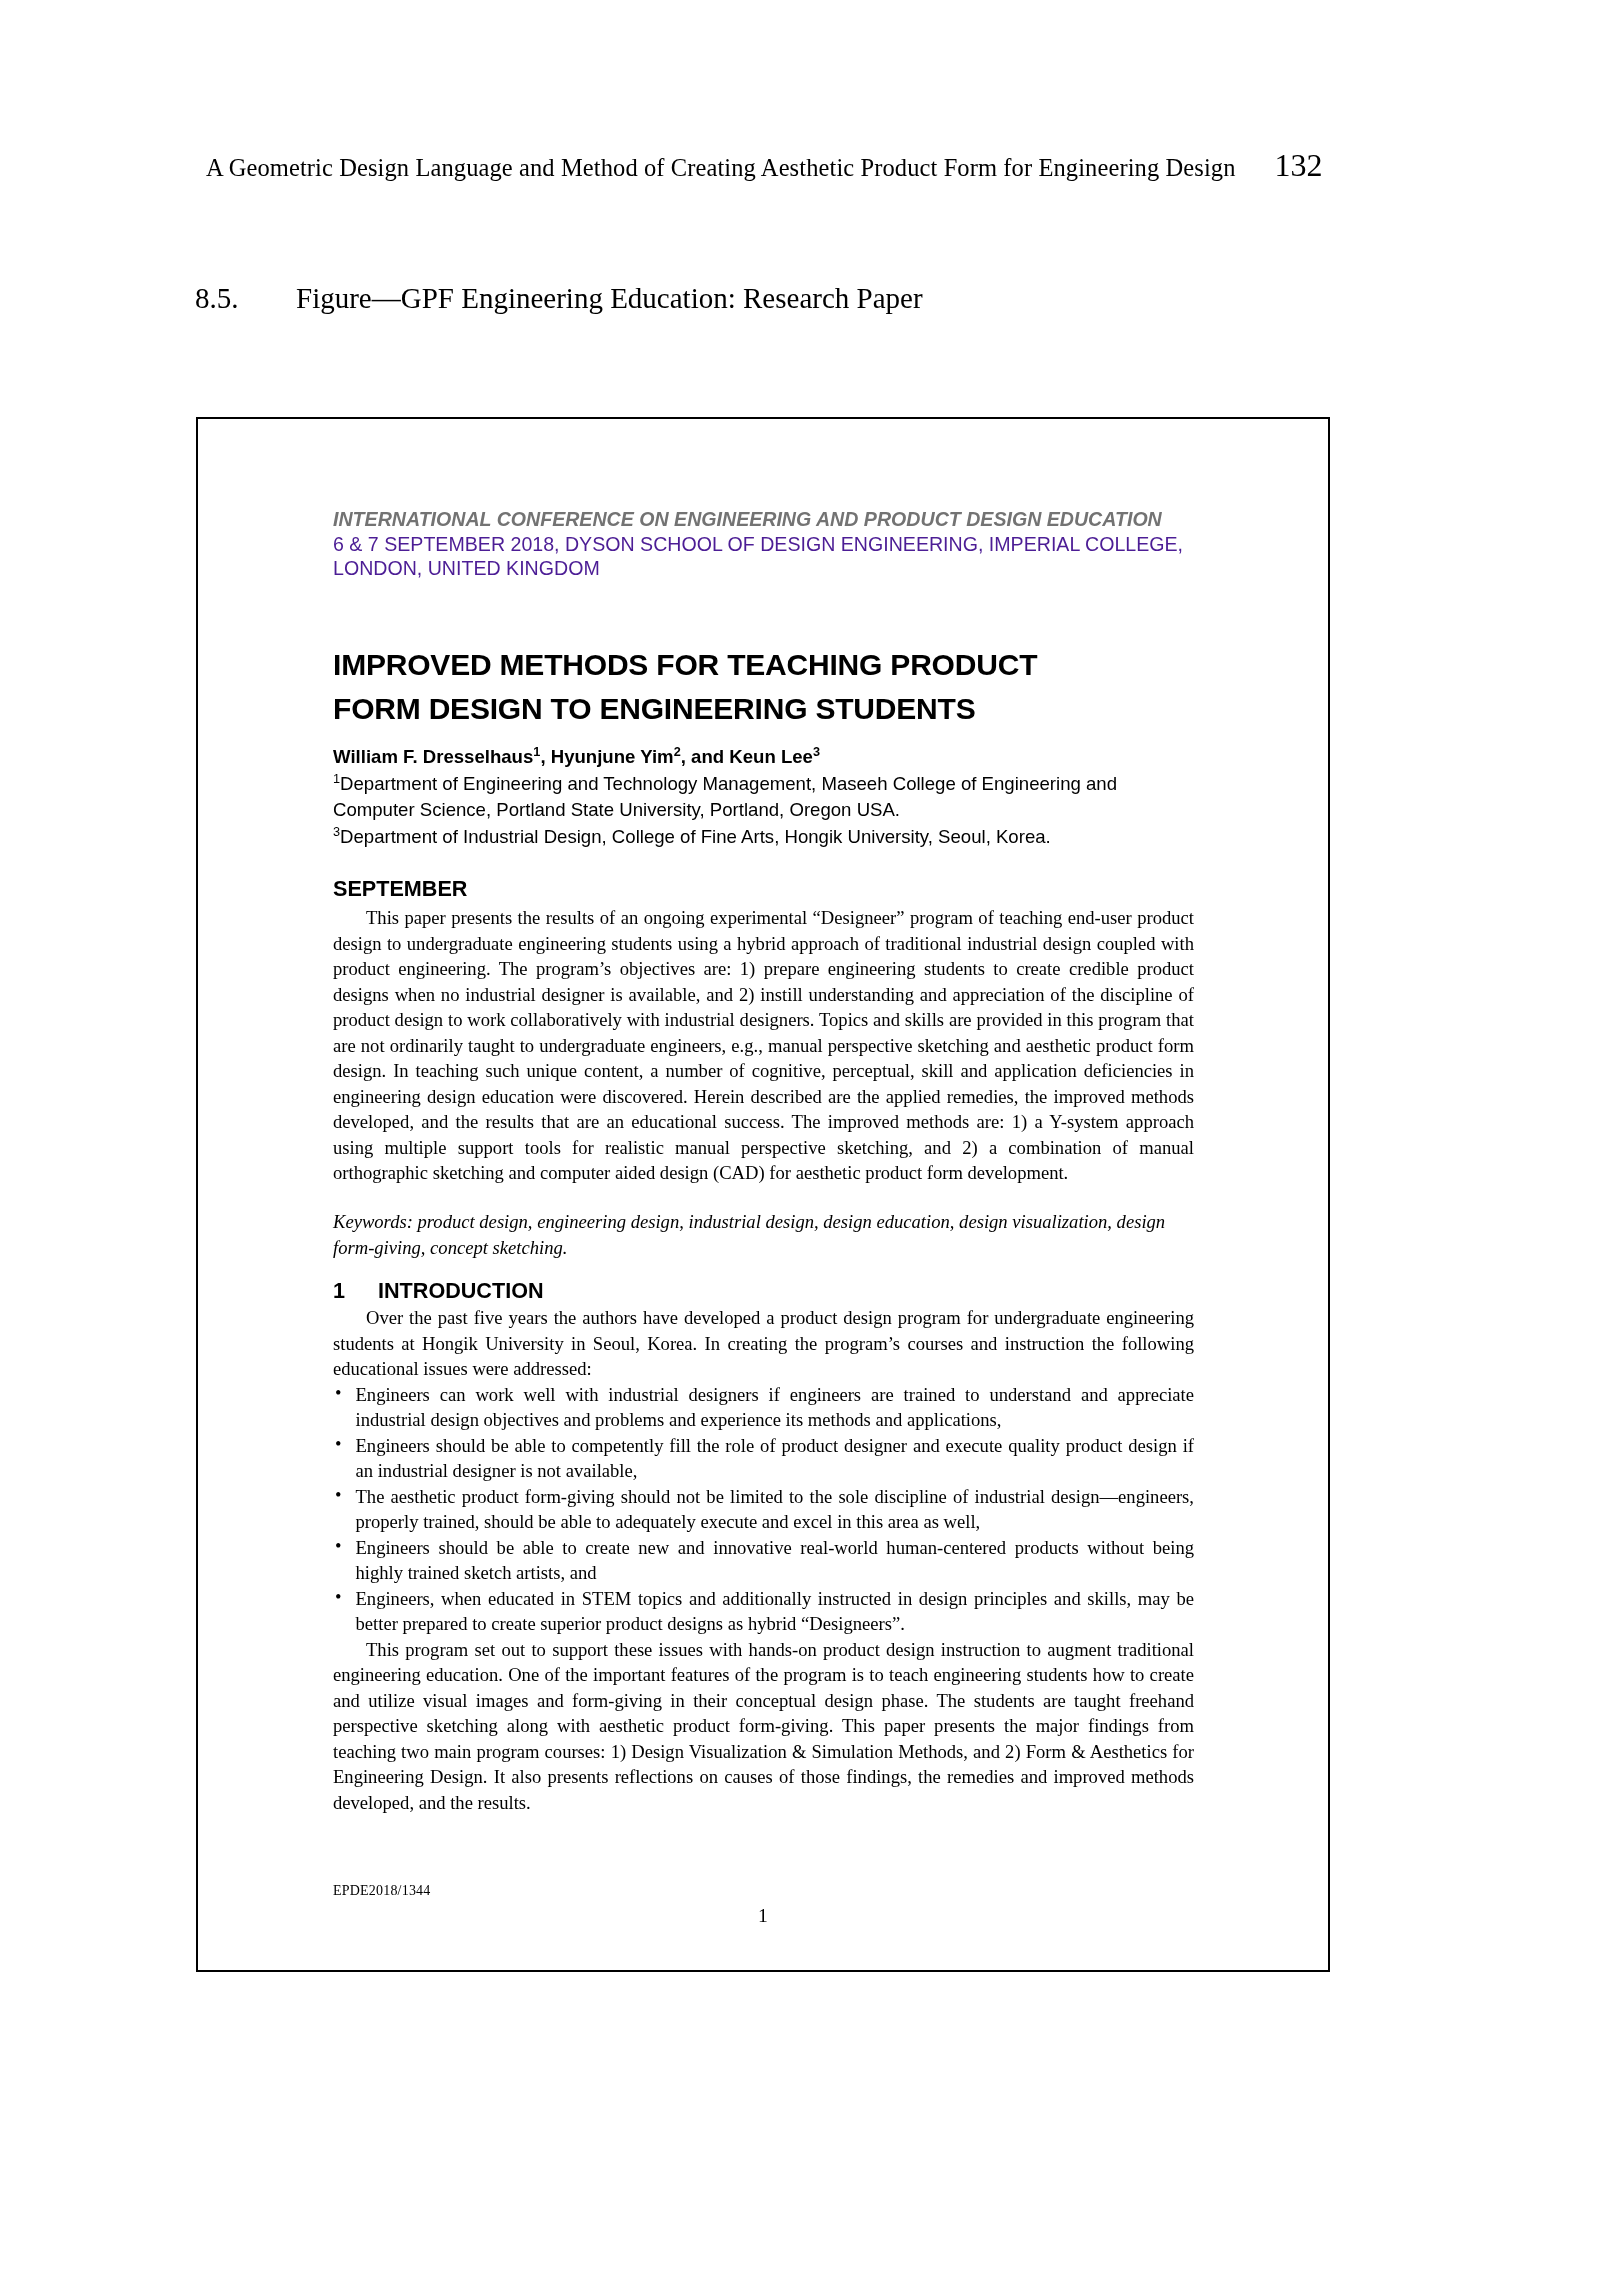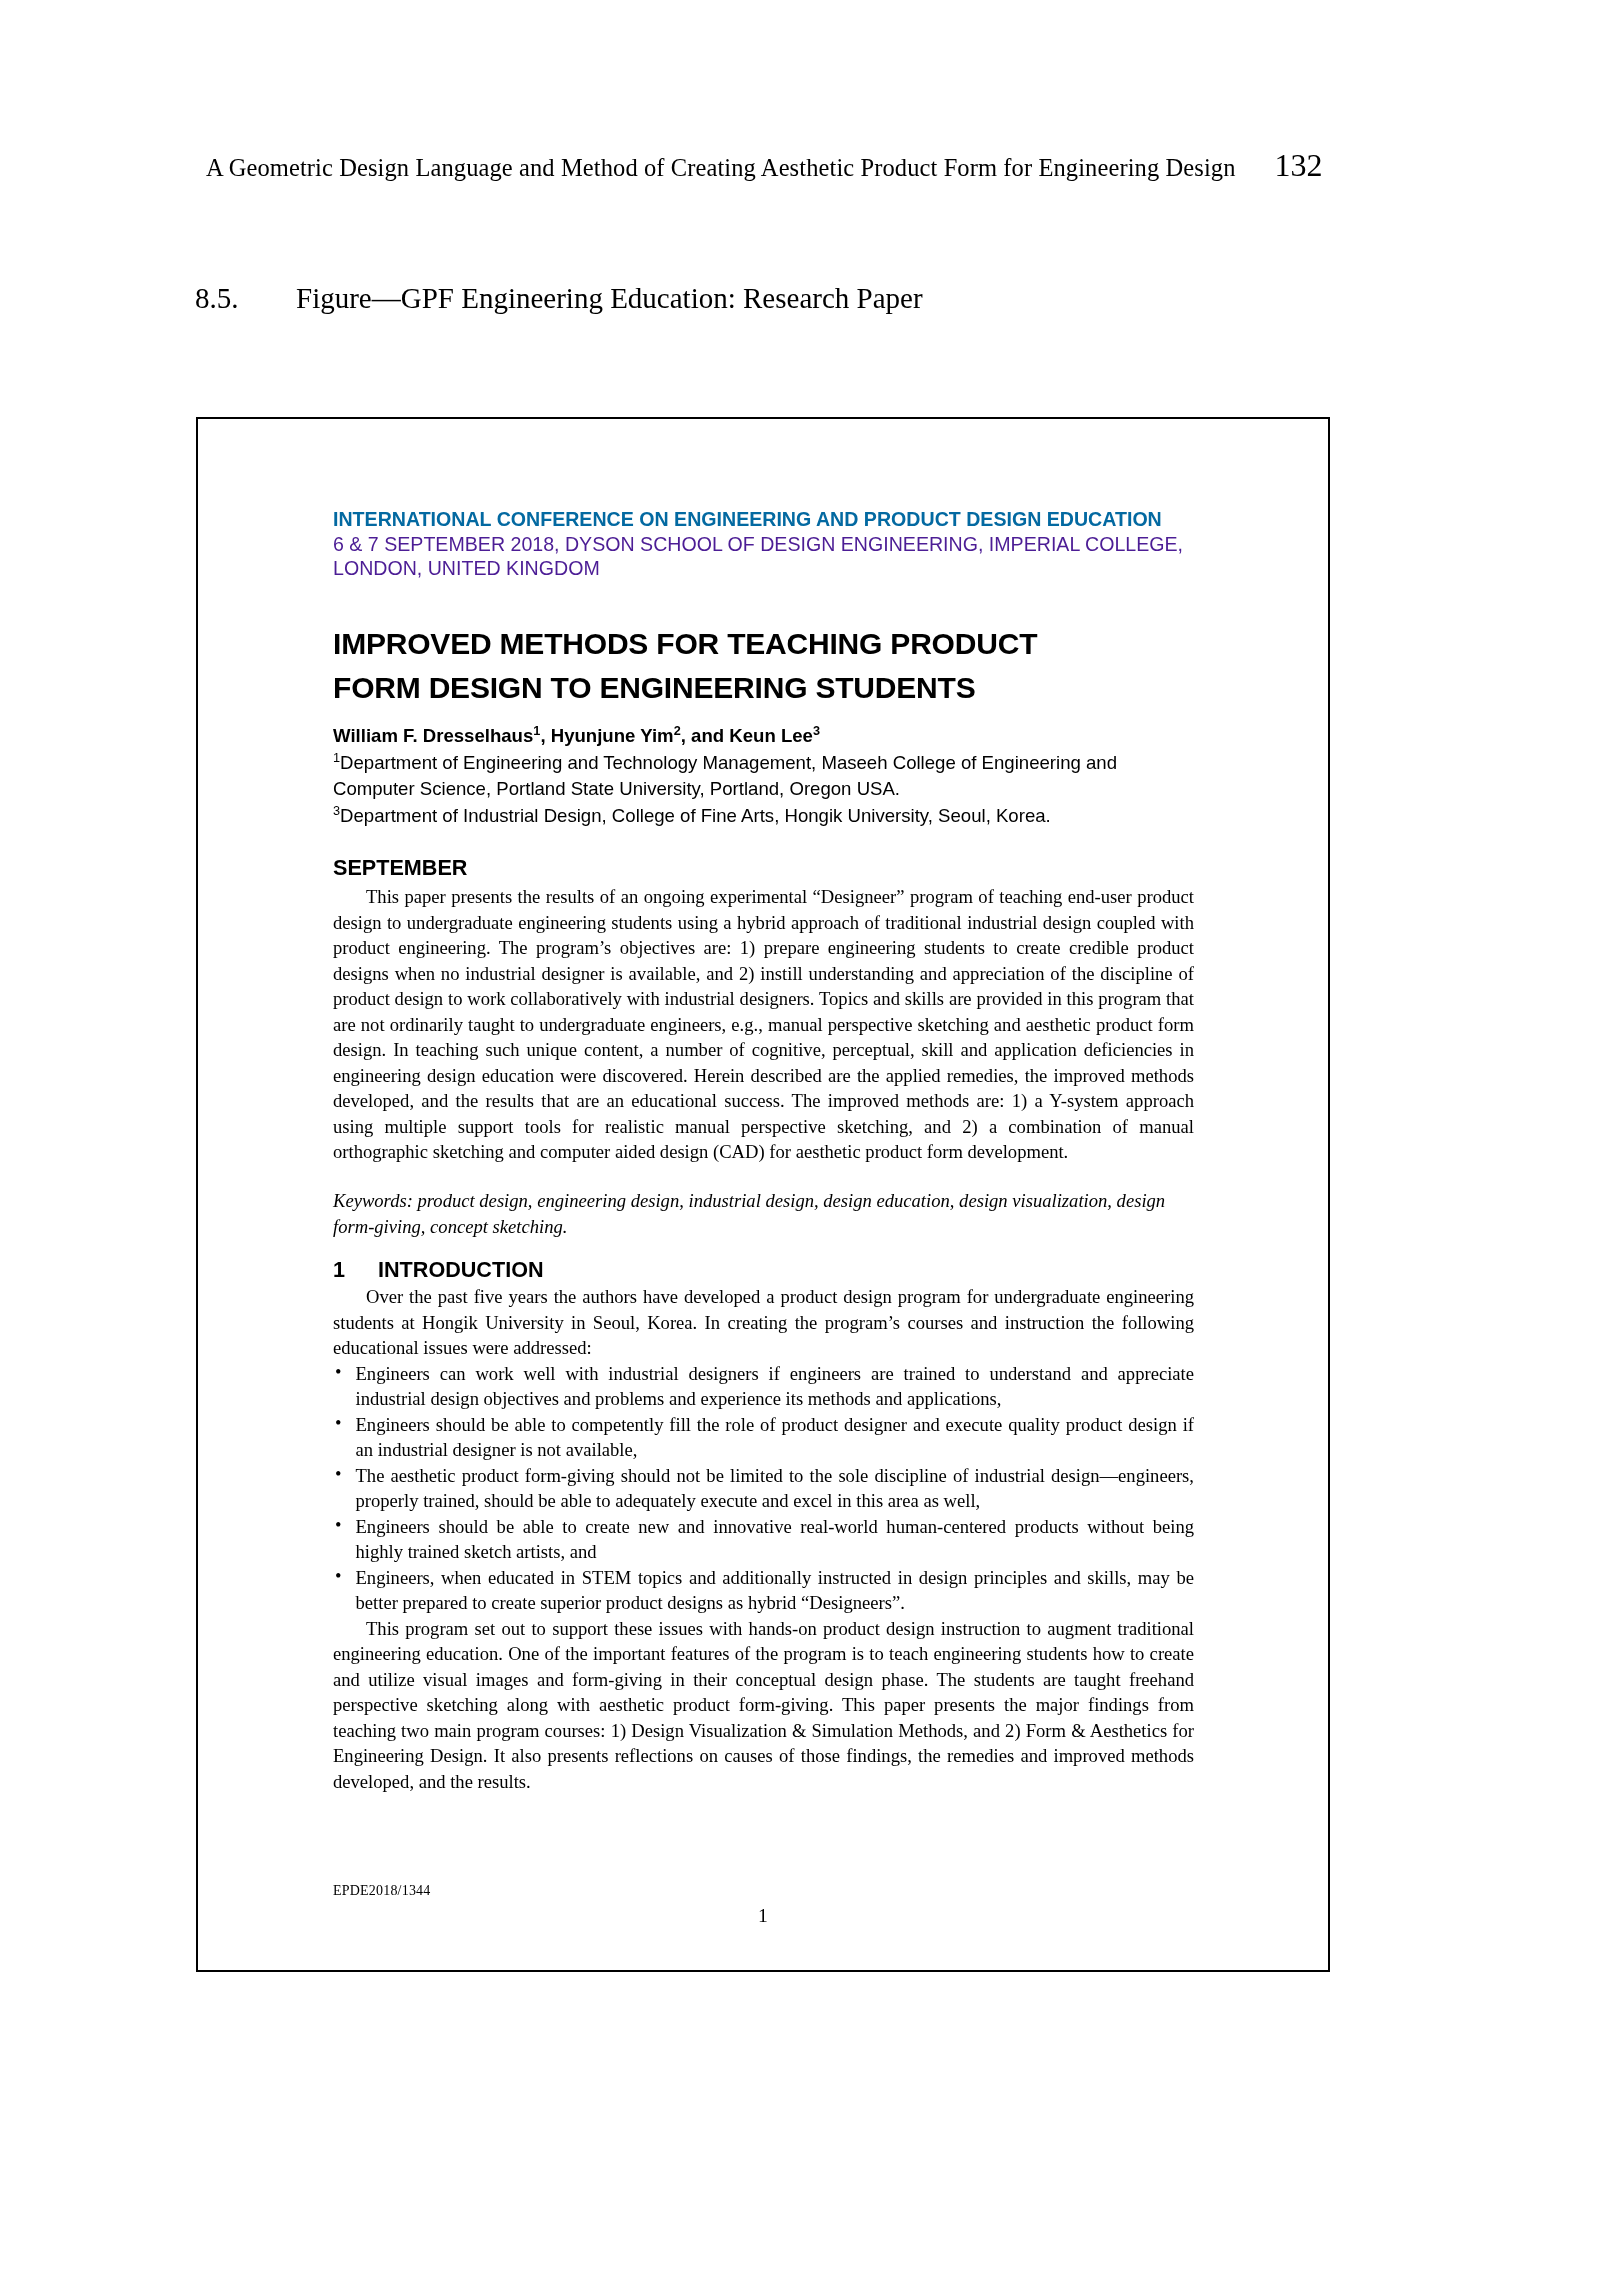--- a/index.html
+++ b/index.html
@@ -35,25 +35,25 @@
   }
   .paper-inner {
     position: absolute; left: 135px; top: 0; width: 861px;
   }
 
   .conf-header {
     margin-top: 88px;
     font-family: "Liberation Sans", sans-serif;
     font-size: 19.6px; line-height: 24.5px;
   }
-  .conf-title { font-weight: bold; white-space: nowrap; color: #0369a1; }
+  .conf-title { font-weight: bold; white-space: nowrap; color: #737373; font-style: italic; }
   .conf-details { color: #4c1d95; }
 
   .paper-title {
-    margin-top: 41px;
+    margin-top: 62px;
     font-family: "Liberation Sans", sans-serif;
     font-weight: bold; font-size: 30px; line-height: 44px;
     letter-spacing: -0.2px; white-space: nowrap;
   }
 
   .authors-block {
     margin-top: 13.7px;
     font-family: "Liberation Sans", sans-serif;
     font-size: 18.6px; line-height: 26.5px;
   }

